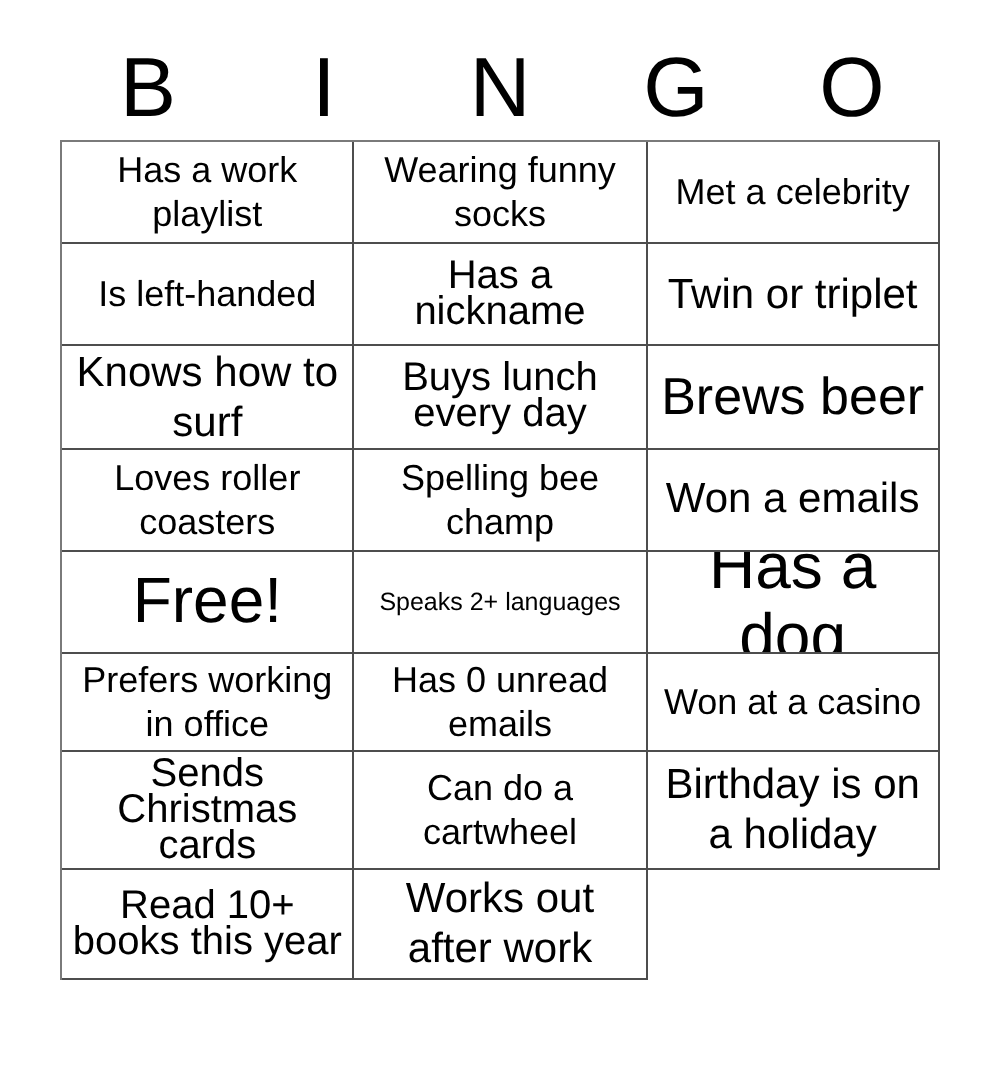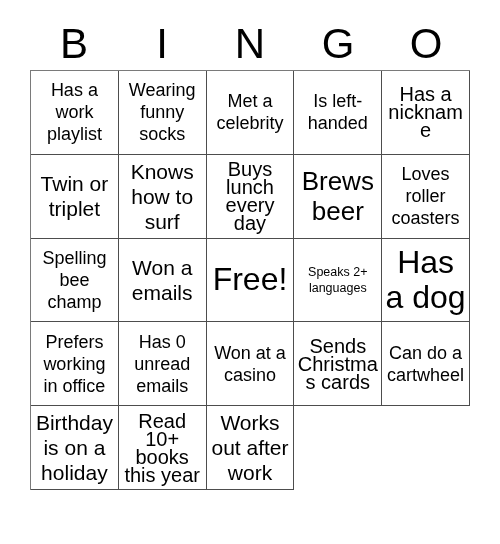--- a/index.html
+++ b/index.html
@@ -50,21 +50,21 @@
   #bingo-grid {
     position: absolute;
     left: 30px;
     top: 70px;
     width: 440px;
     height: 420px;
     box-sizing: border-box;
     border-top: 1px solid #7a7a7a;
     border-left: 1px solid #7a7a7a;
     display: grid;
-    grid-template-columns: repeat(5, 1fr);
+    grid-template-columns: repeat(3, 1fr);
     grid-template-rows: repeat(5, 1fr);
     background: #ffffff;
   }
 
   .bingo-cell {
     box-sizing: border-box;
     border-right: 1px solid #4d4d4d;
     border-bottom: 1px solid #4d4d4d;
     display: flex;
     align-items: center;

